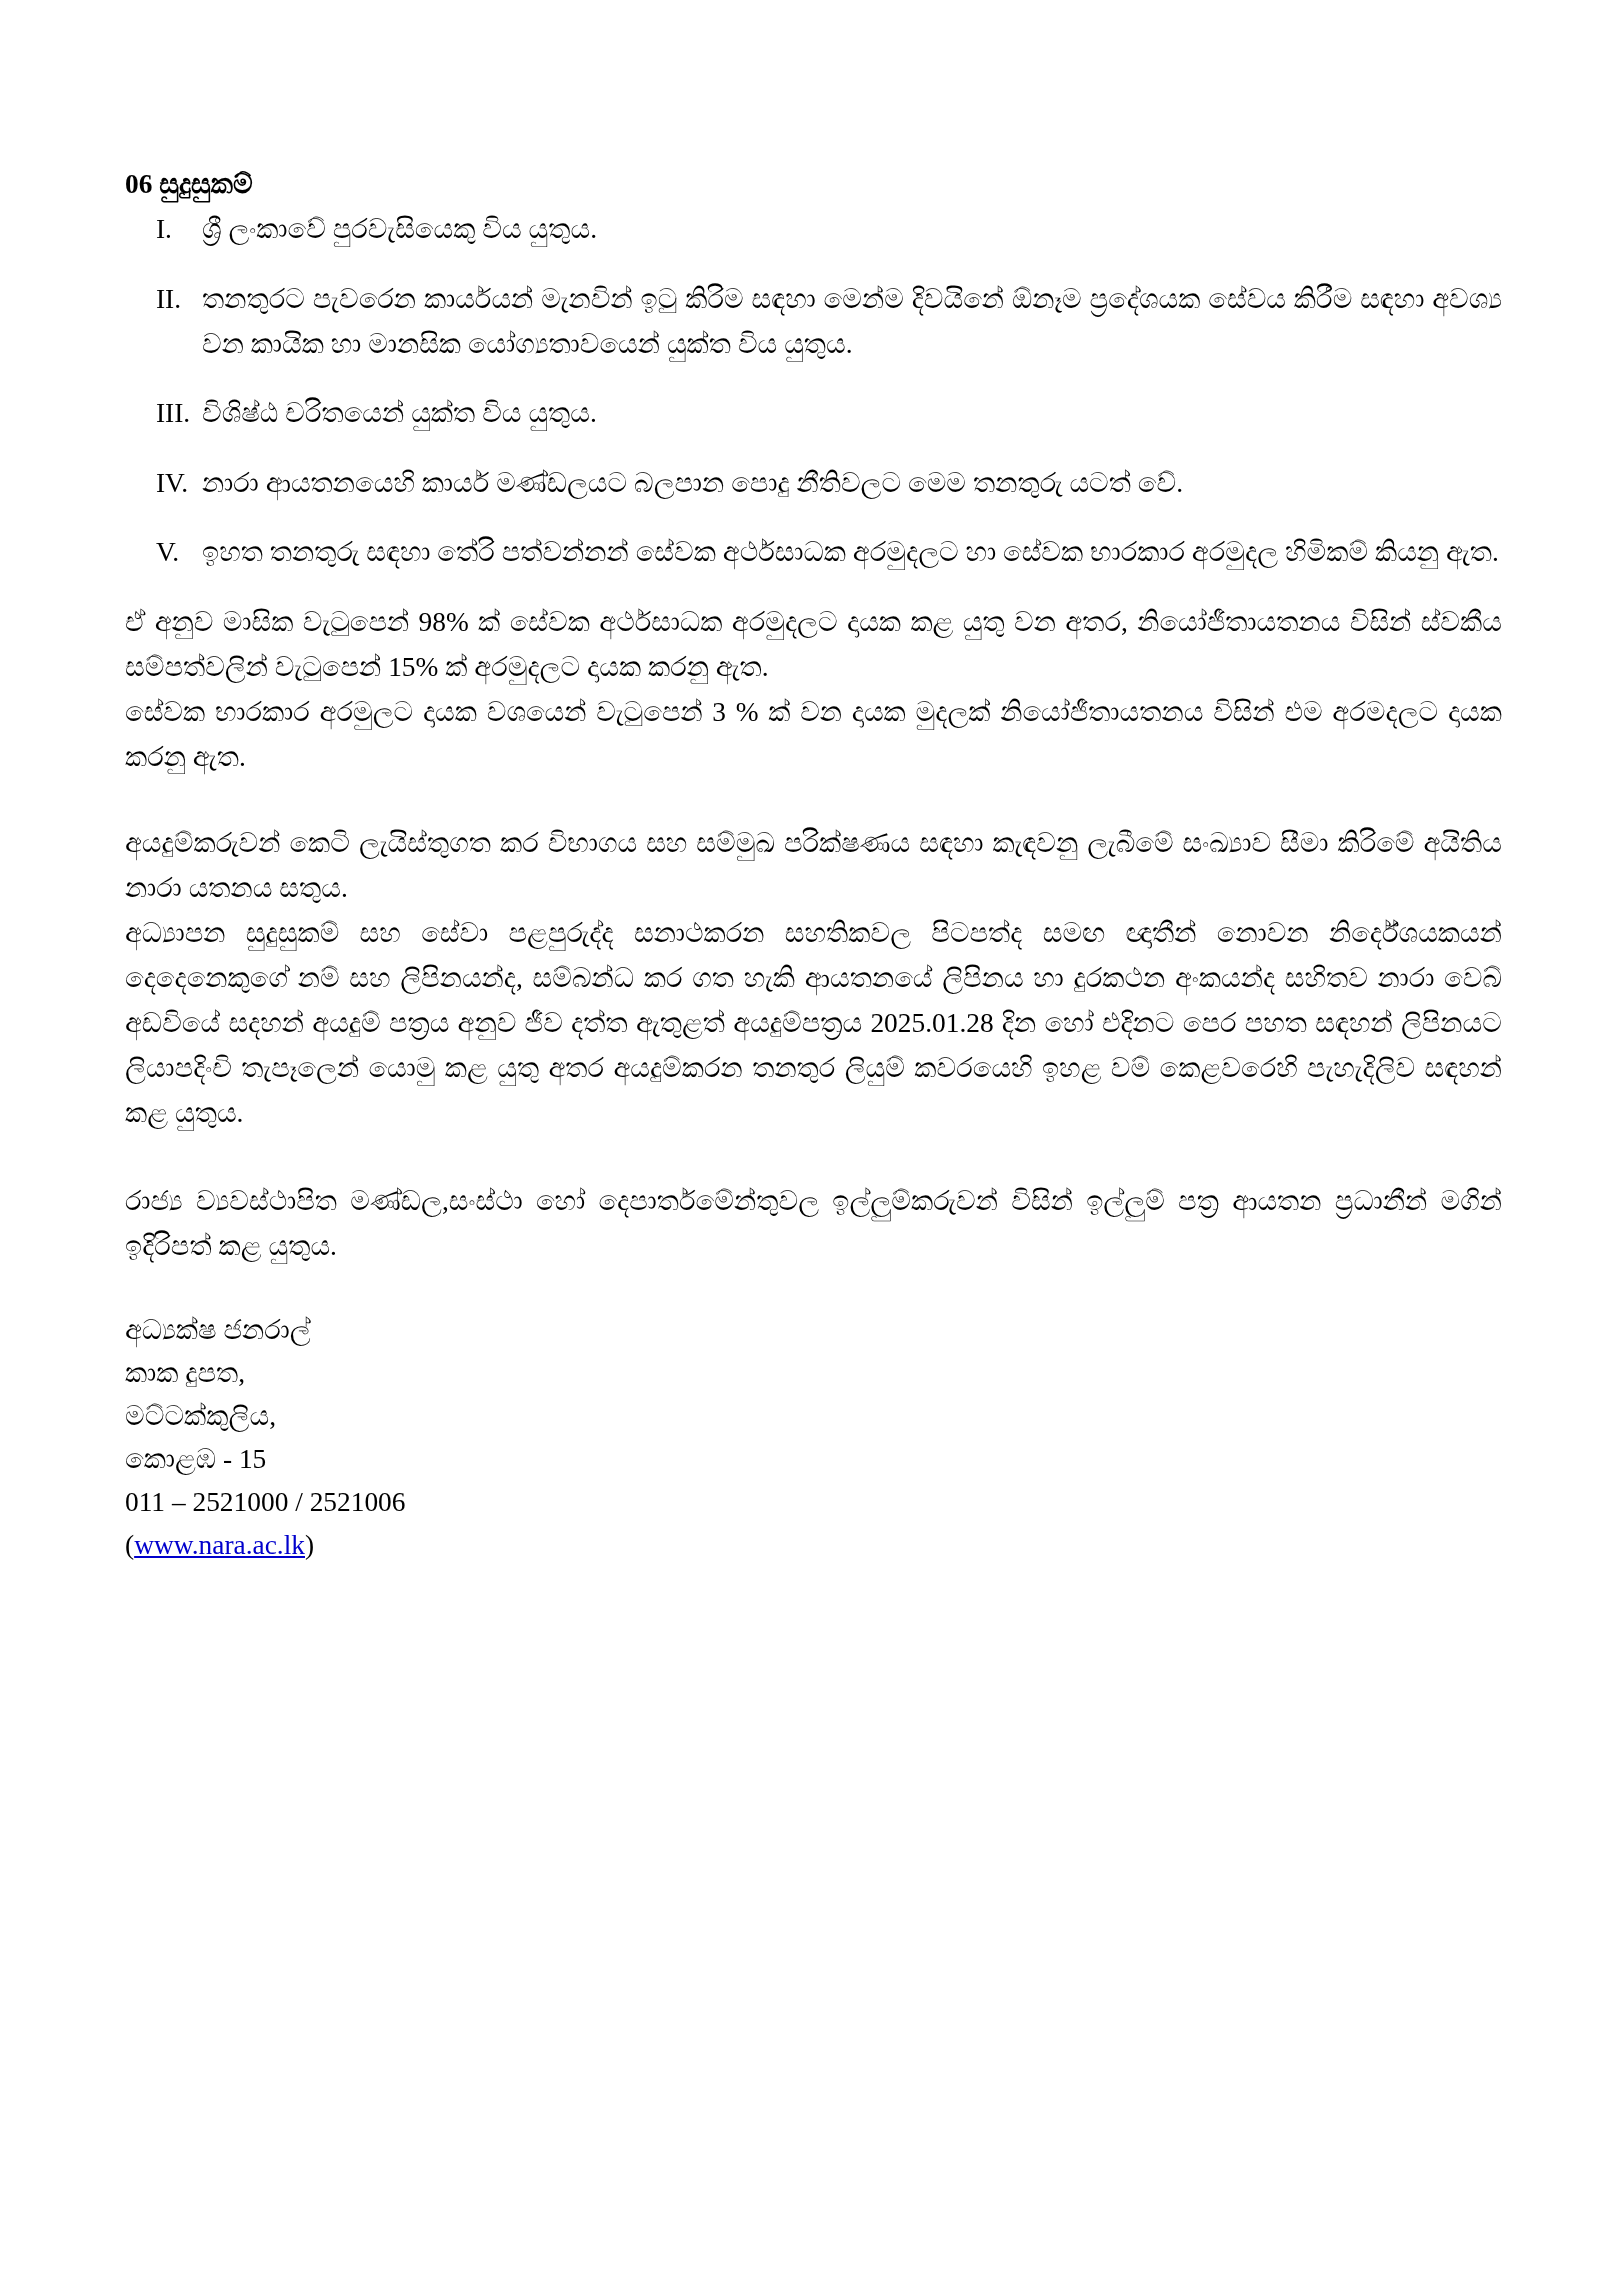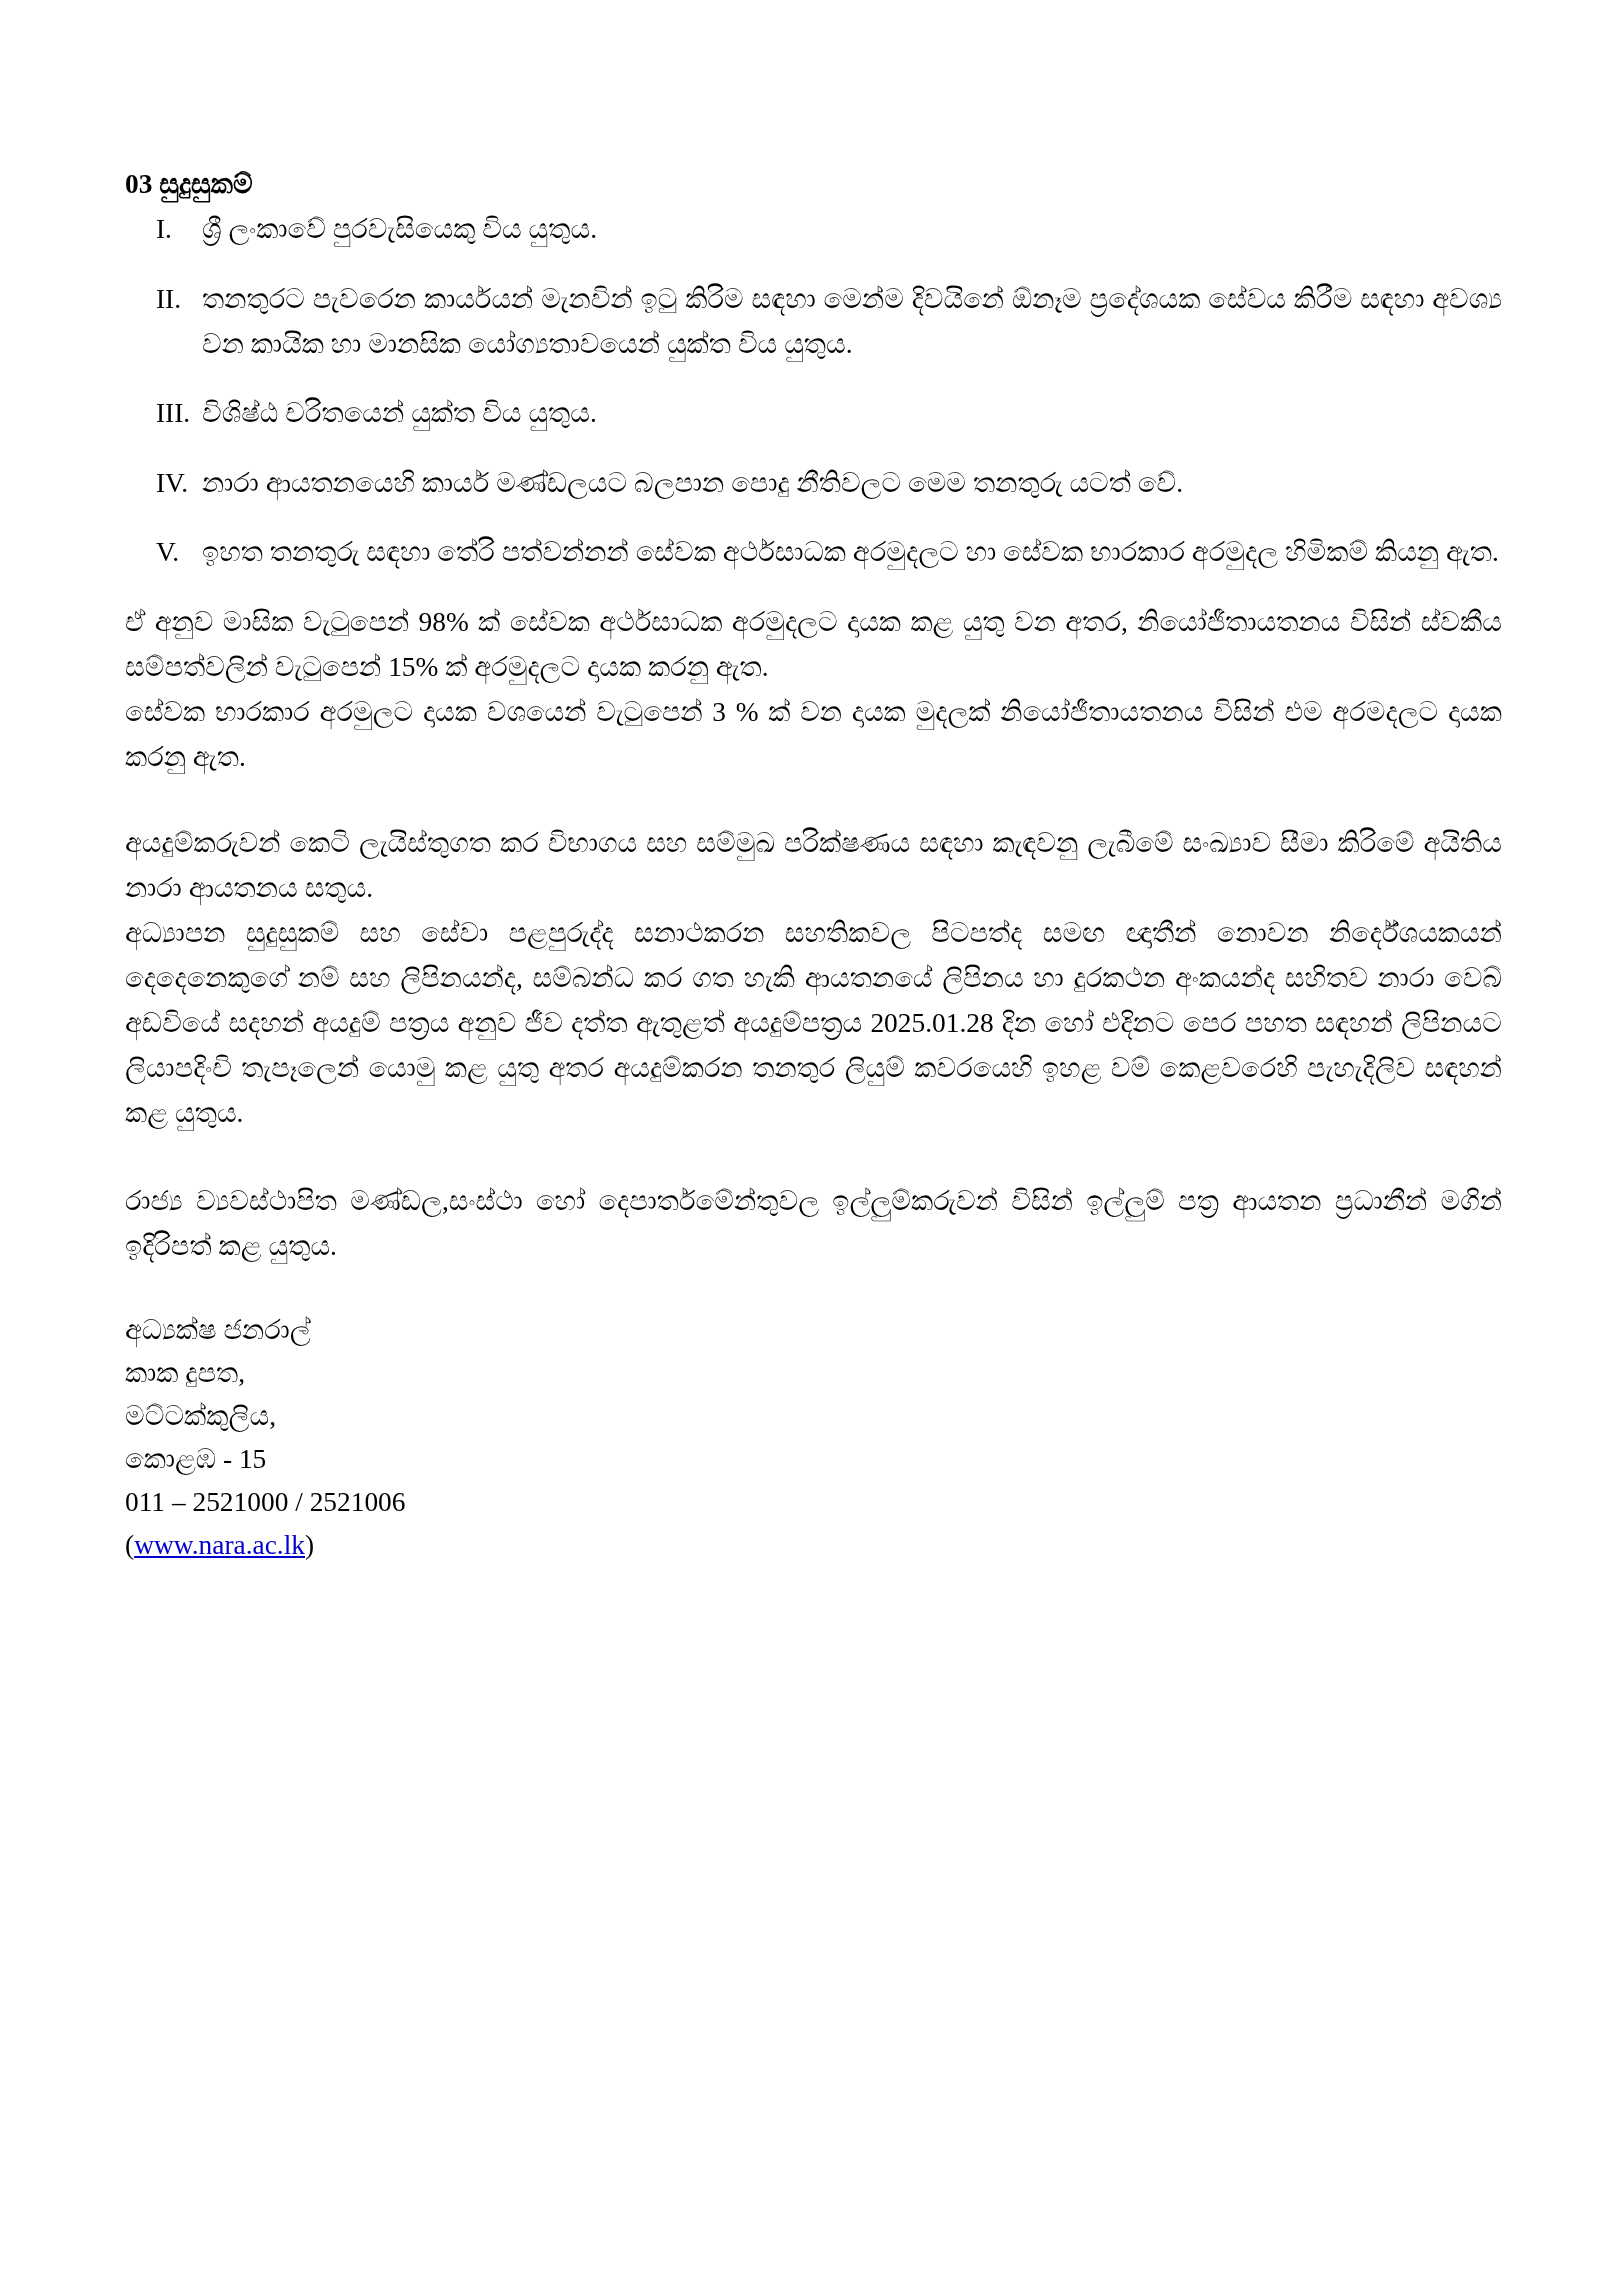--- a/index.html
+++ b/index.html
@@ -66,21 +66,21 @@
   .site-link {
     text-decoration: underline;
     cursor: pointer;
   }
 </style>
 </head>
 <body>
 
 <div class="doc">
 
-  <div class="heading">03 සුදුසුකම්</div>
+  <div class="heading">06 සුදුසුකම්</div>
 
 
   <div class="qual-list">
     <div class="qual-item">
       <span class="qual-num">I.</span>
       <span class="qual-text">ශ්‍රී ලංකාවේ පුරවැසියෙකු විය යුතුය.</span>
     </div>
     <div class="qual-item">
       <span class="qual-num">II.</span>
       <span class="qual-text">තනතුරට පැවරෙන කාර්යයන් මැනවින් ඉටු කිරිම සඳහා මෙන්ම දිවයිනේ ඕනෑම ප්‍රදේශයක සේවය කිරීම සඳහා අවශ්‍ය වන කායික හා මානසික යෝග්‍යතාවයෙන් යුක්ත විය යුතුය.</span>
@@ -98,21 +98,21 @@
       <span class="qual-text">ඉහත තනතුරු සඳහා තේරි පත්වන්නන් සේවක අර්ථසාධක අරමුදලට හා සේවක භාරකාර අරමුදල හිමිකම් කියනු ඇත.</span>
     </div>
   </div>
 
   <div class="para-group-a">
     <p class="body-para">ඒ අනුව මාසික වැටුපෙන් 98% ක් සේවක අර්ථසාධක අරමුදලට දායක කළ යුතු වන අතර, නියෝජීතායතනය විසින් ස්වකීය සම්පත්වලින් වැටුපෙන් 15% ක් අරමුදලට දායක කරනු ඇත.</p>
     <p class="body-para">සේවක භාරකාර අරමුලට දායක වශයෙන් වැටුපෙන් 3 % ක් වන දායක මුදලක් නියෝජීතායතනය විසින් එම අරමදලට දායක කරනු ඇත.</p>
   </div>
 
   <div class="para-group-b">
-    <p class="body-para">අයදුම්කරුවන් කෙටි ලැයිස්තුගත  කර විභාගය සහ සම්මුඛ පරික්ෂණය සඳහා කැඳවනු ලැබීමේ සංඛ්‍යාව සීමා කිරිමේ අයිතිය නාරා ආයතනය සතුය.</p>
+    <p class="body-para">අයදුම්කරුවන් කෙටි ලැයිස්තුගත  කර විභාගය සහ සම්මුඛ පරික්ෂණය සඳහා කැඳවනු ලැබීමේ සංඛ්‍යාව සීමා කිරිමේ අයිතිය නාරා යතනය සතුය.</p>
     <p class="body-para">අධ්‍යාපන සුදුසුකම් සහ සේවා පළපුරුද්ද සනාථකරන සහතිකවල පිටපත්ද සමඟ ඥාතීන් නොවන නිර්දේශයකයන් දෙදෙනෙකුගේ නම් සහ ලිපිනයන්ද, සම්බන්ධ කර ගත හැකි ආයතනයේ ලිපිනය  හා දුරකථන අංකයන්ද සහිතව නාරා වෙබ් අඩවියේ සදහන් අයදුම් පත්‍රය අනුව ජීව දත්ත ඇතුළත් අයදුම්පත්‍රය 2025.01.28  දින හෝ එදිනට පෙර පහත සඳහන් ලිපිනයට ලියාපදිංචි තැපෑලෙන් යොමු කළ යුතු අතර අයදුම්කරන තනතුර ලියුම් කවරයෙහි ඉහළ වම් කෙළවරෙහි පැහැදිලිව සඳහන් කළ යුතුය.</p>
   </div>
 
   <p class="body-para para-c">රාජ්‍ය ව්‍යවස්ථාපිත මණ්ඩල,සංස්ථා හෝ දෙපාර්තමේන්තුවල ඉල්ලුම්කරුවන් විසින් ඉල්ලුම් පත්‍ර ආයතන ප්‍රධානීන් මගින් ඉදිරිපත් කළ යුතුය.</p>
 
   <div class="signature">
     <div>අධ්‍යක්ෂ ජනරාල්</div>
     <div>කාක දුපත,</div>
     <div>මට්ටක්කුලිය,</div>
     <div>කොළඹ - 15</div>

